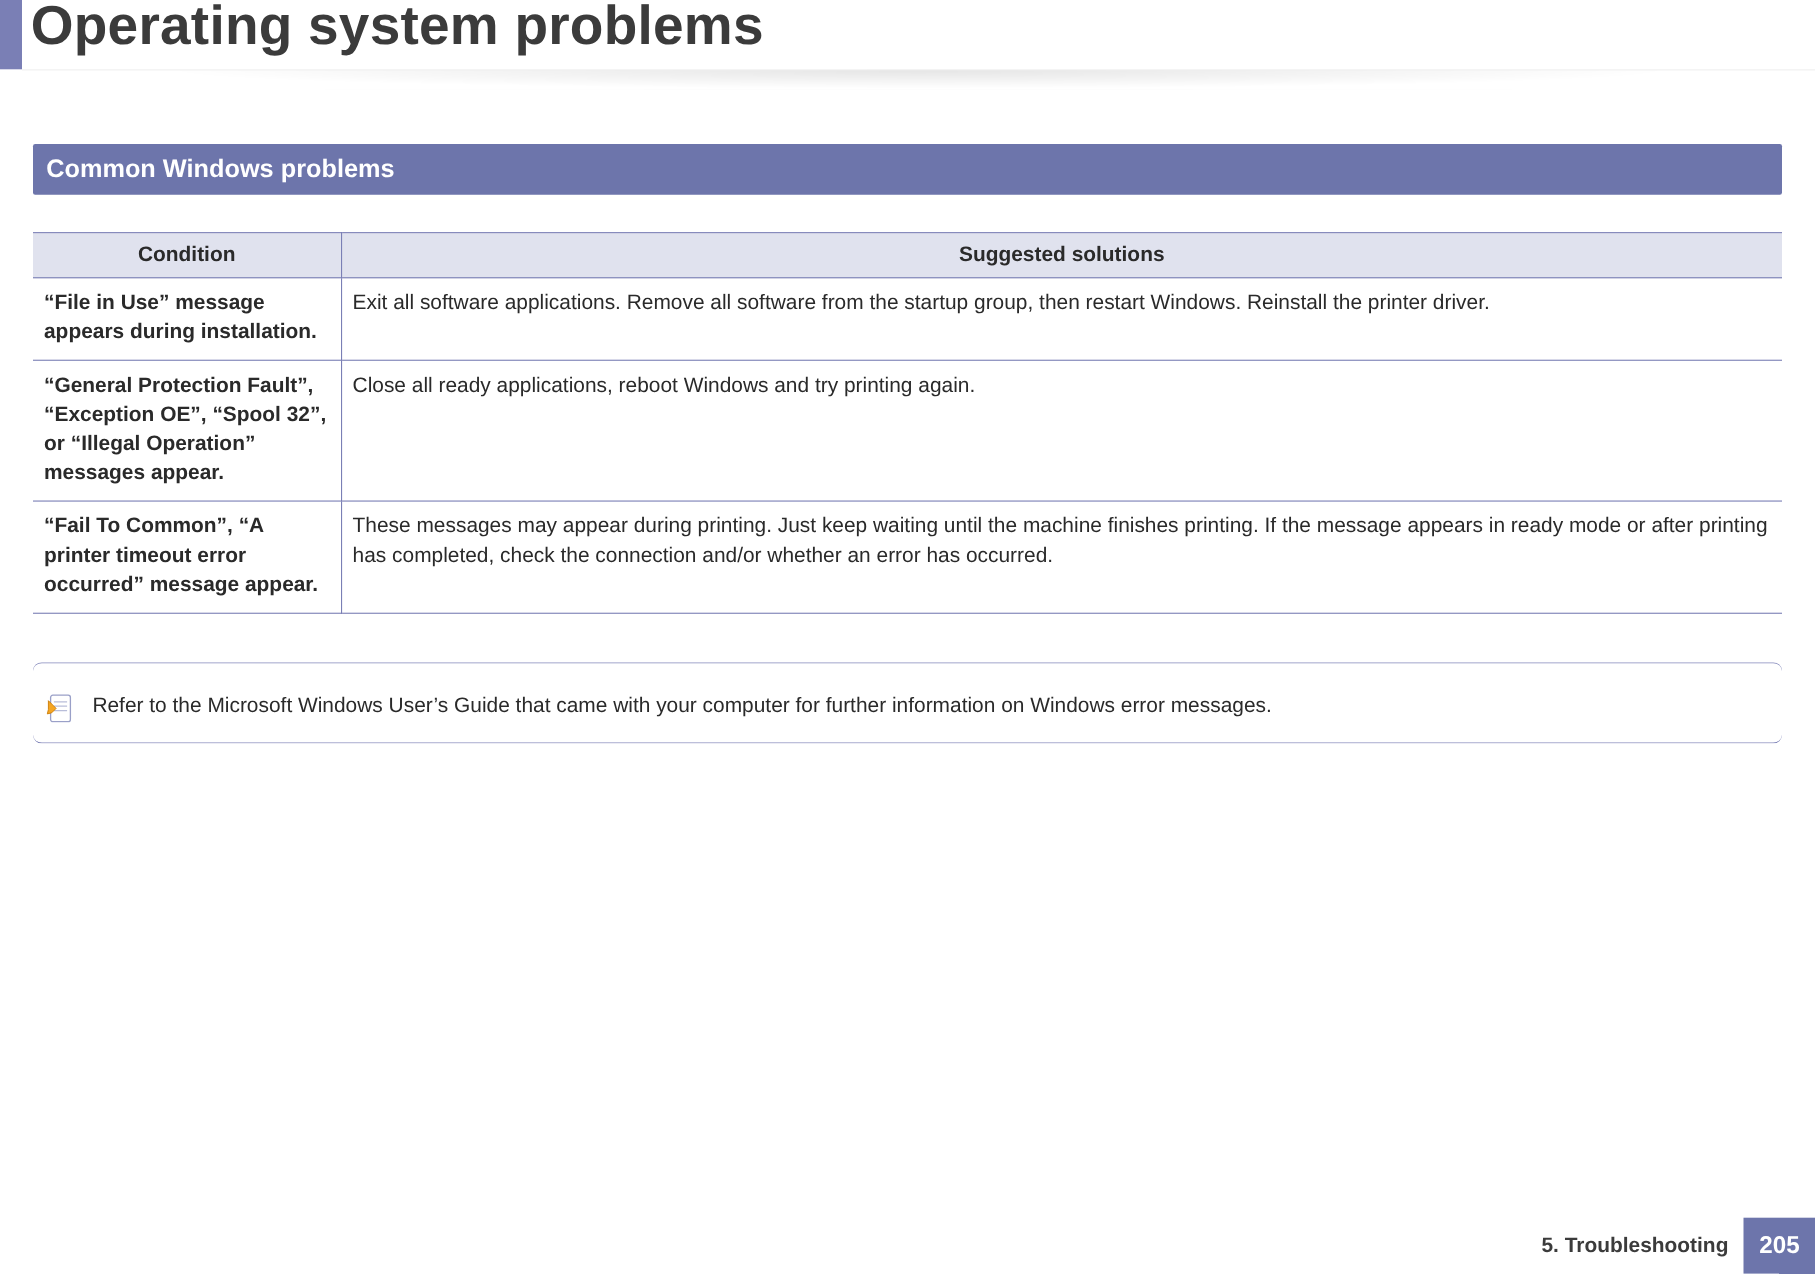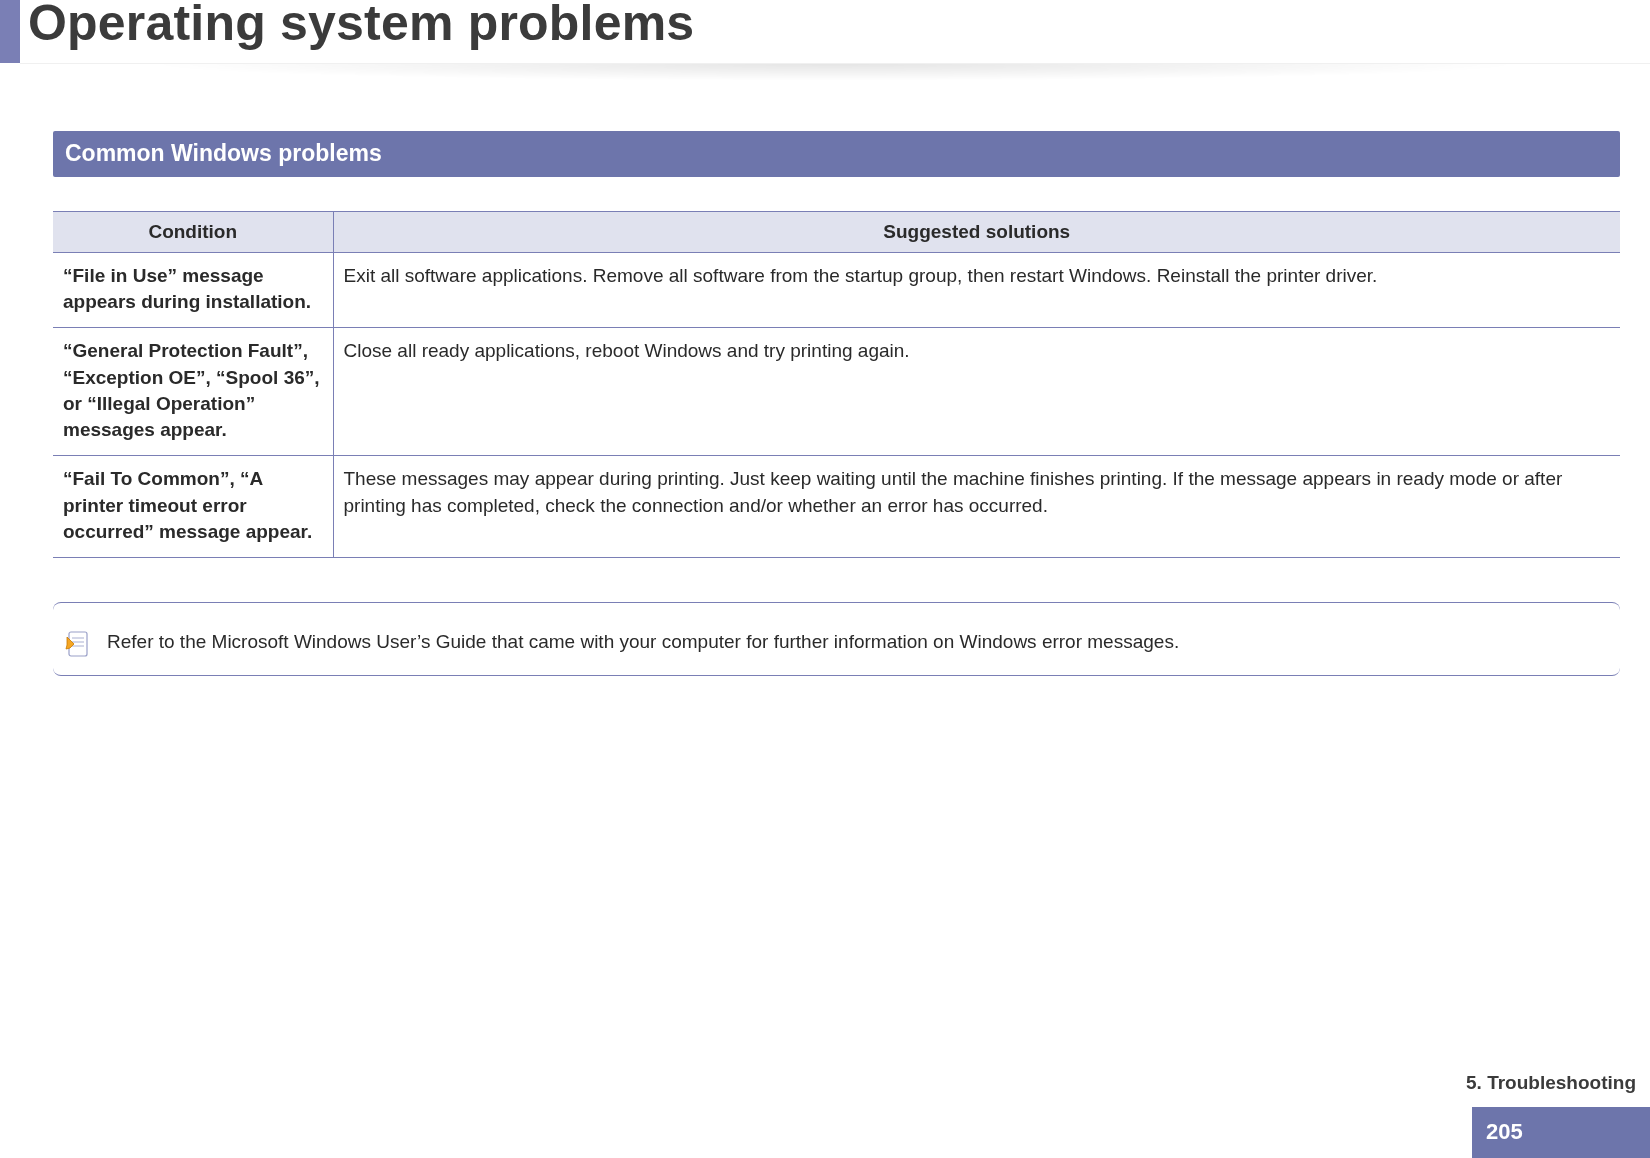--- a/index.html
+++ b/index.html
@@ -7,21 +7,21 @@
 
   
   .title-wrap { position: relative; width: 100%; height: 85px; }
   .title-leftbox { position: absolute; left: 0; top: 0; width: 20px; height: 63px; background: #7a7fb5; }
   .page-title { position: absolute; left: 28px; top: -6px; font-size: 50px; font-weight: 700; color: #3b3b3b; letter-spacing: 0.2px; }
   .title-shadow { position: absolute; left: 20px; right: 0; top: 63px; height: 18px;
     background: radial-gradient(ellipse 60% 140% at 50% 0%, rgba(0,0,0,0.10), rgba(0,0,0,0) 70%);
     border-top: 1px solid rgba(0,0,0,0.06);
   }
 
-  .content { padding: 18px 30px 0 30px; margin-left: 23px; }
+  .content { padding: 18px 30px 0 30px; }
 
   .section-bar {
     background: #6d75ab;
     color: #fff;
     font-size: 23px;
     font-weight: 700;
     padding: 9px 12px 10px 12px;
     border-radius: 2px;
     margin: 28px 0 34px 0;
   }
@@ -65,32 +65,32 @@
     color: #2a2a2a;
   }
   .note-icon {
     width: 26px; height: 26px; flex: 0 0 26px;
   }
 
   
   .footer {
     position: absolute;
     right: 0; bottom: 0;
-    display: flex; align-items: stretch; flex-direction: column;
+    display: flex; align-items: stretch;
   }
   .footer .chapter {
     font-size: 19px; font-weight: 700; color: #3b3b3b;
     padding: 14px 14px 13px 14px;
     display: flex; align-items: center;
   }
   .footer .pagebox {
     background: #6d75ab;
     color: #fff; font-weight: 700; font-size: 22px;
     padding: 12px 14px 13px 14px;
-    display: flex; align-items: center; margin-left: 20px;
+    display: flex; align-items: center;
   }
 </style>
 </head>
 <body>
 
 <div class="title-wrap">
   <div class="title-leftbox"></div>
   <div class="page-title">Operating system problems</div>
   <div class="title-shadow"></div>
 </div>
@@ -105,21 +105,21 @@
         <th class="cond">Condition</th>
         <th>Suggested solutions</th>
       </tr>
     </thead>
     <tbody>
       <tr>
         <td class="cond">“File in Use” message appears during installation.</td>
         <td>Exit all software applications. Remove all software from the startup group, then restart Windows. Reinstall the printer driver.</td>
       </tr>
       <tr>
-        <td class="cond">“General Protection Fault”, “Exception OE”, “Spool 36”, or “Illegal Operation” messages appear.</td>
+        <td class="cond">“General Protection Fault”, “Exception OE”, “Spool 32”, or “Illegal Operation” messages appear.</td>
         <td>Close all ready applications, reboot Windows and try printing again.</td>
       </tr>
       <tr>
         <td class="cond">“Fail To Common”, “A printer timeout error occurred” message appear.</td>
         <td>These messages may appear during printing. Just keep waiting until the machine finishes printing. If the message appears in ready mode or after printing has completed, check the connection and/or whether an error has occurred.</td>
       </tr>
     </tbody>
   </table>
 
   <div class="note">

